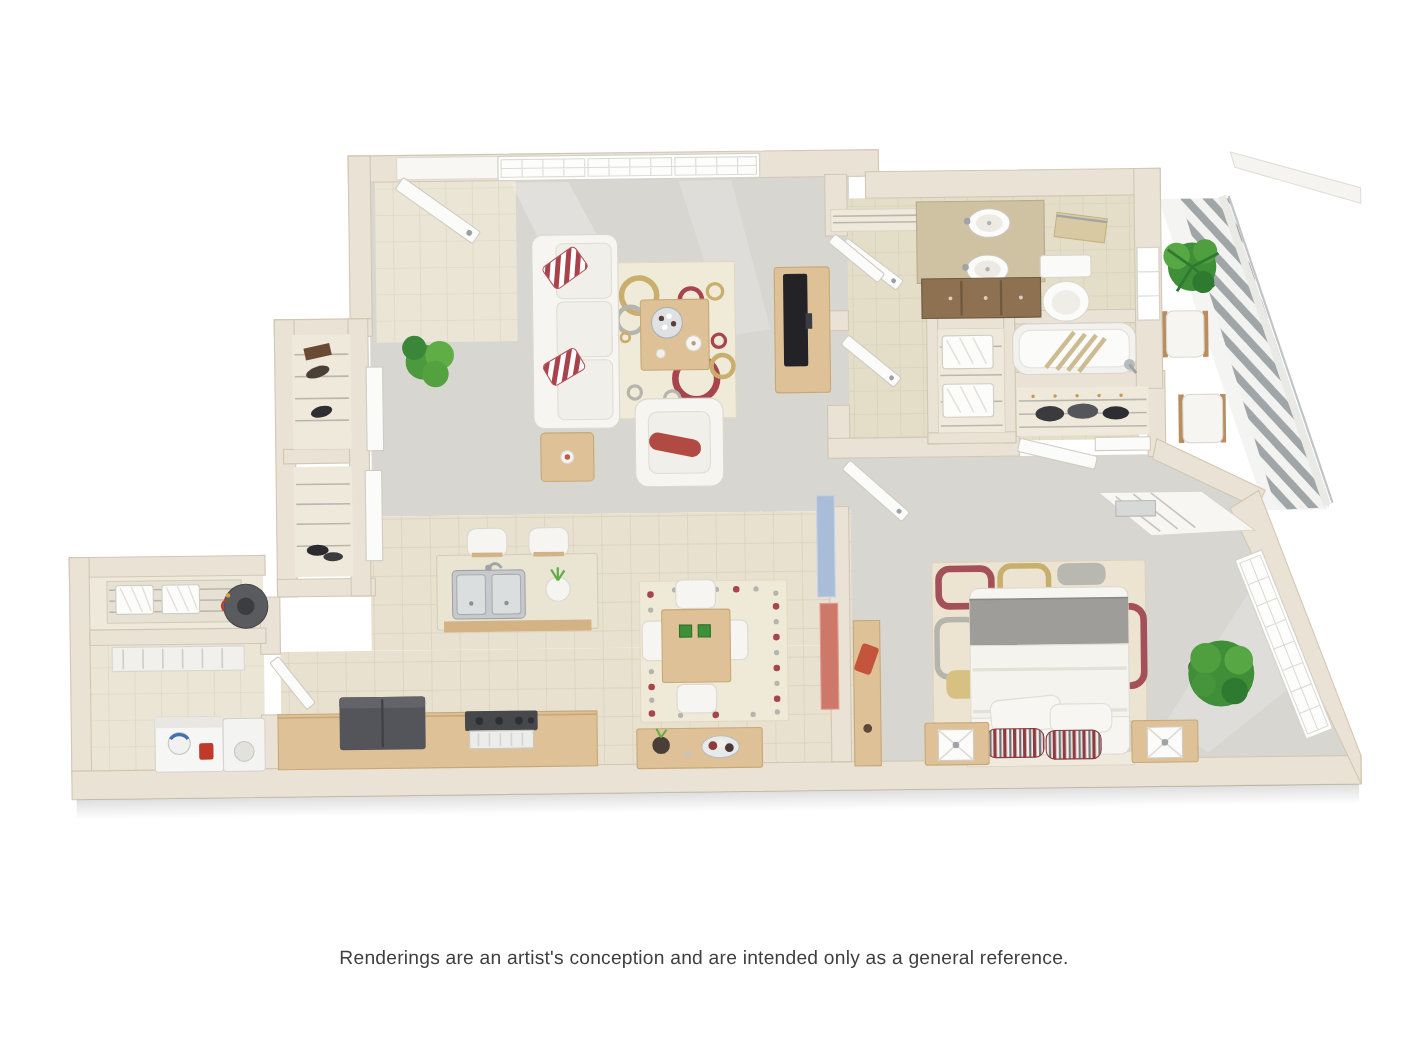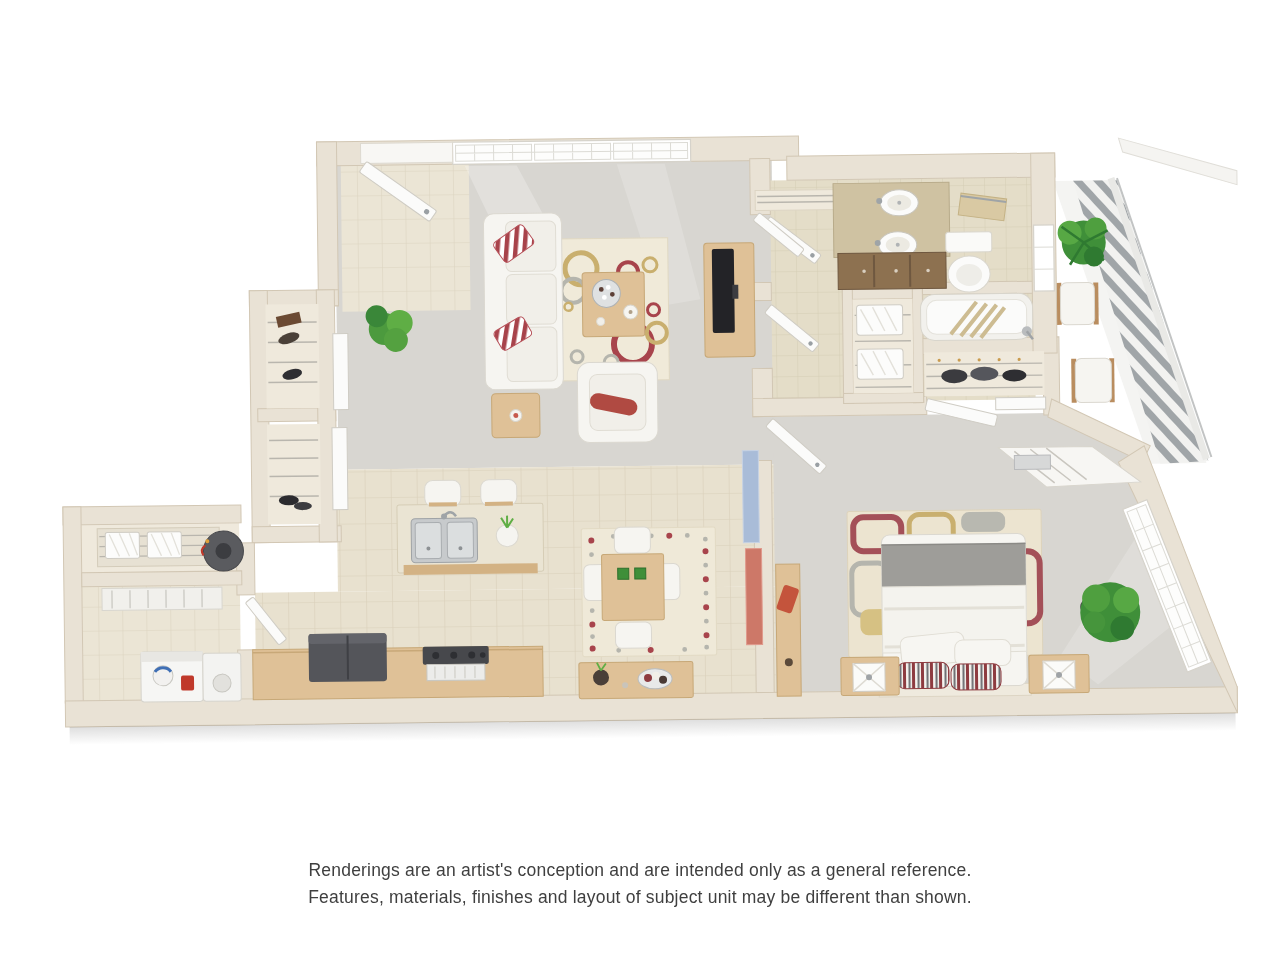--- a/index.html
+++ b/index.html
@@ -504,16 +504,15 @@
       <circle cx="219" cy="678" r="9" fill="#e2e1dd" stroke="#c8c7c1"></circle>
     </g>
   </g>
 
   <rect x="66" y="720" width="1166" height="18" fill="url(#groundShadow)"></rect>
 </g>
 </svg>
 
 <div class="disclaimer">
   <div>Renderings are an artist's conception and are intended only as a general reference.</div>
-  <div>Features, materials, finishes and layout of subject unit may be different than shown.</div>
 </div>
 
 </div>
 
 </body></html>

